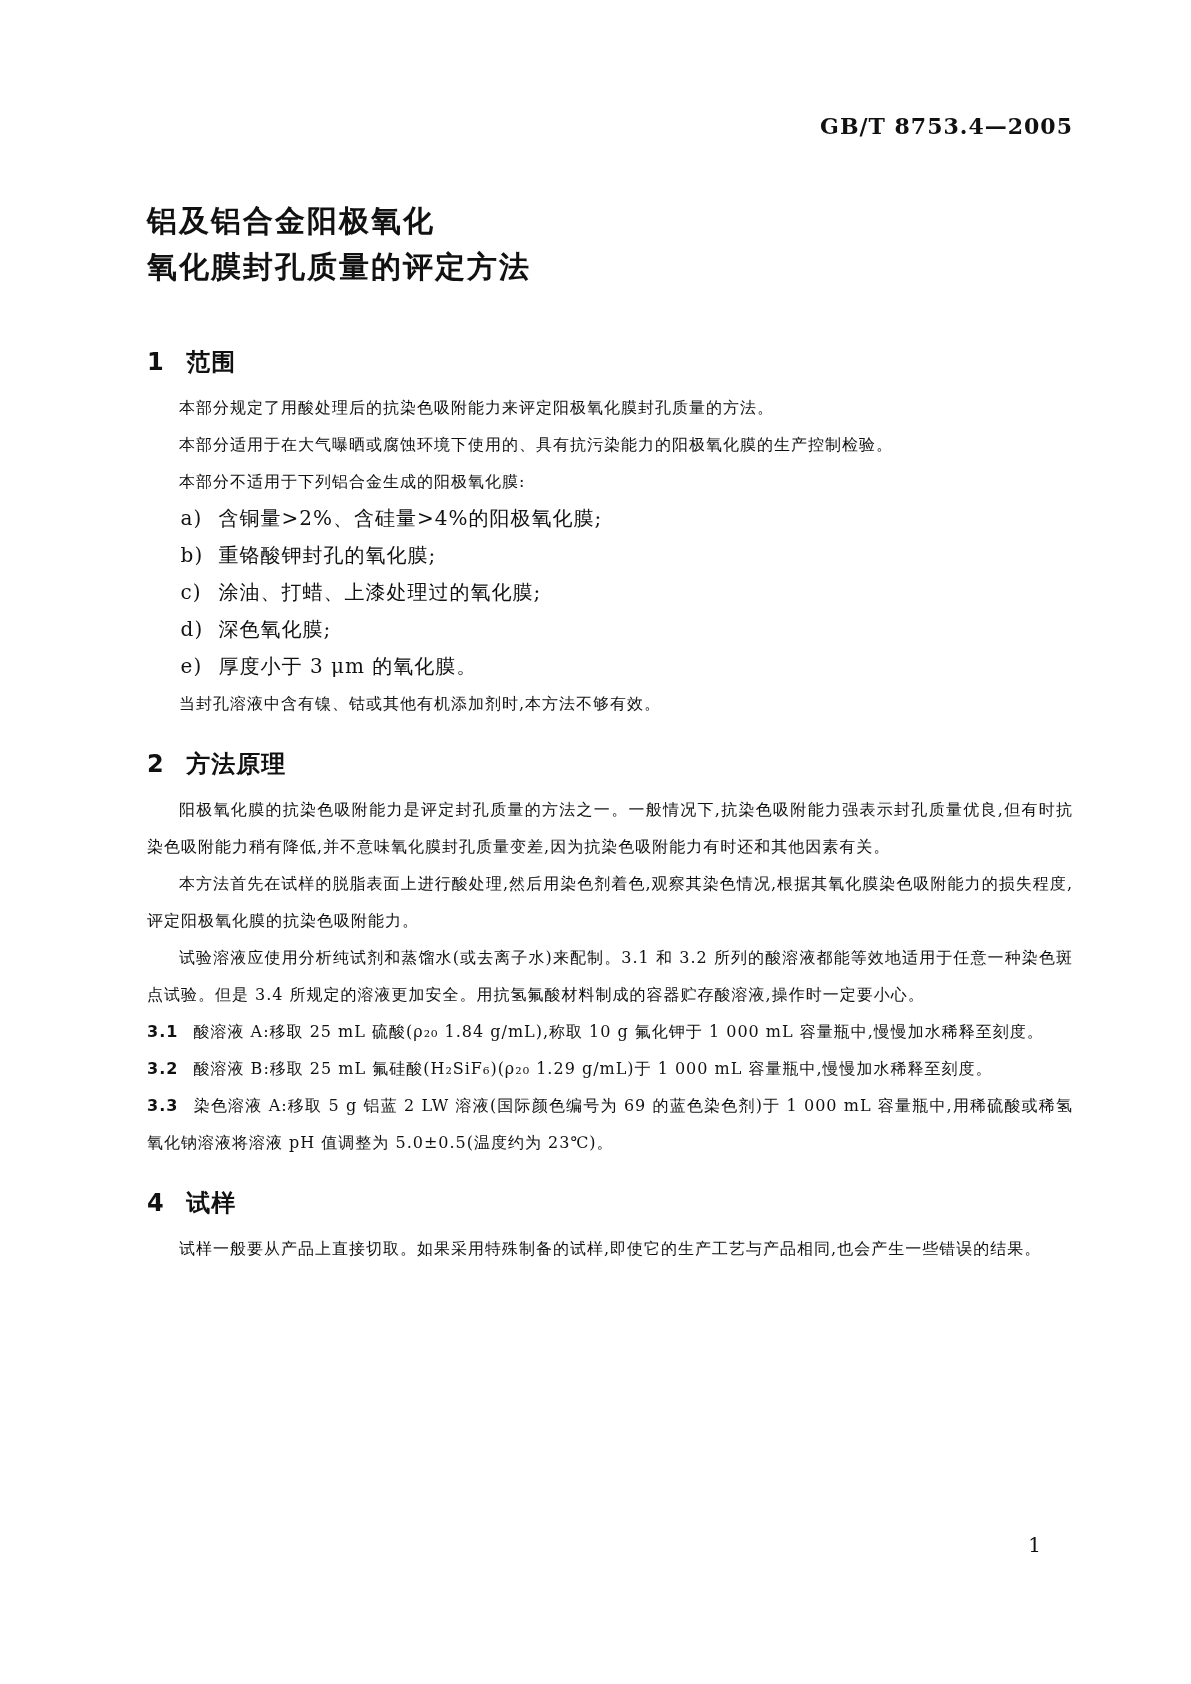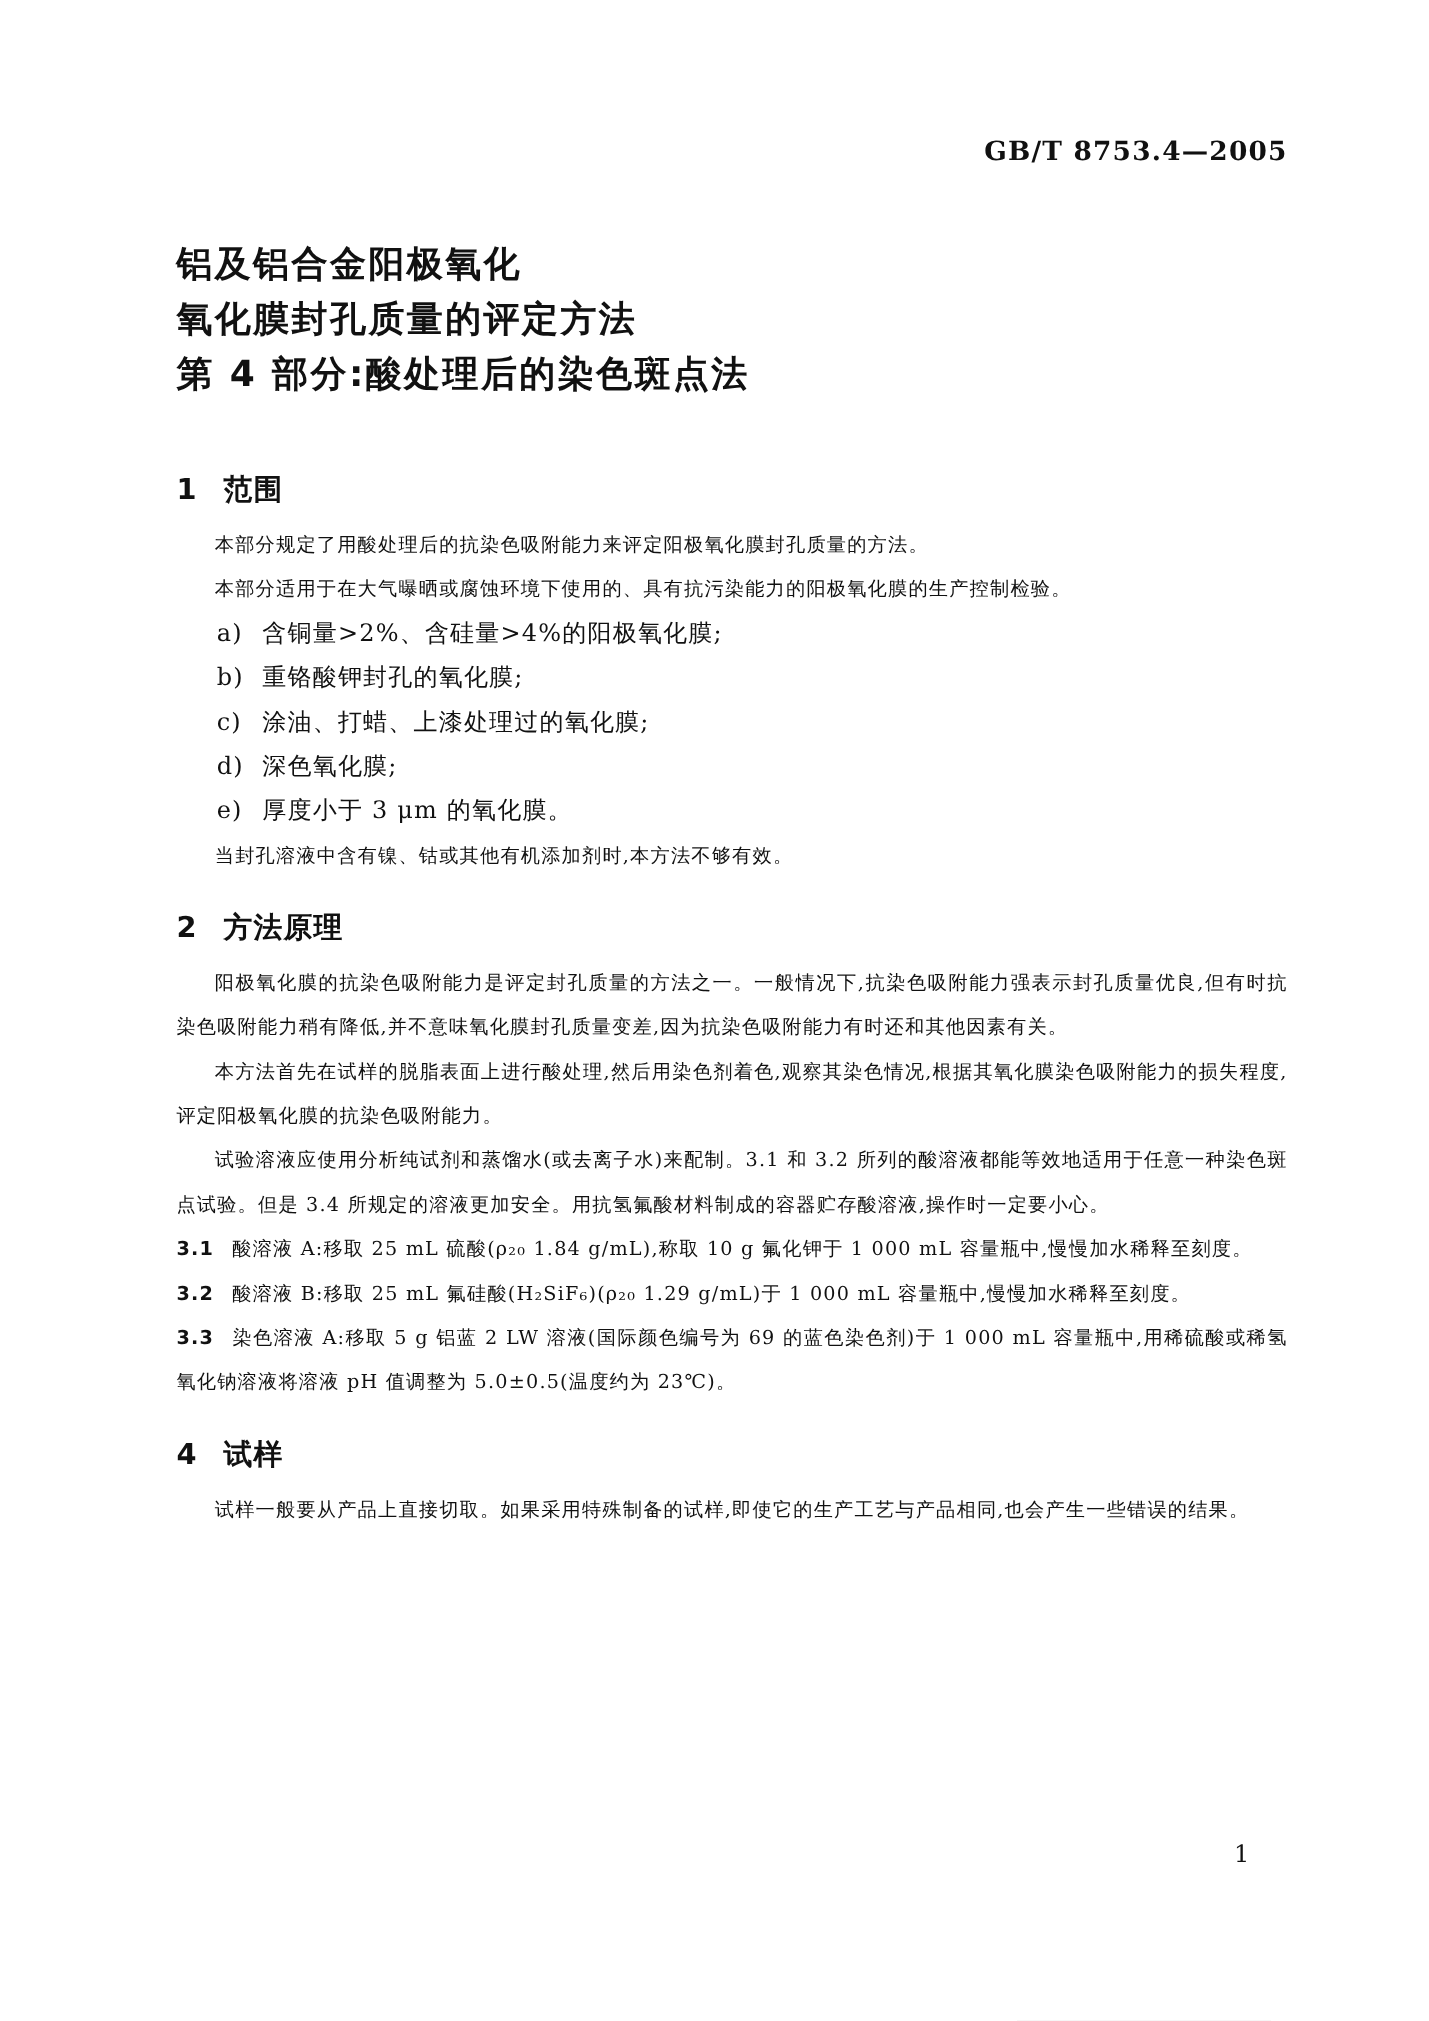--- a/index.html
+++ b/index.html
@@ -85,28 +85,28 @@
 <body>
 
 <div class="page">
   <div class="content">
 
     <div class="doc-code">GB/T 8753.4—2005</div>
 
     <div class="title-block">
       <div>铝及铝合金阳极氧化</div>
       <div>氧化膜封孔质量的评定方法</div>
-      <div>第 4 部分:酸处理后的染色斑点法</div>
     </div>
 
     <div class="sec-heading first">
       <span class="sec-num">1</span><span>范围</span>
     </div>
     <p class="body-line indent">本部分规定了用酸处理后的抗染色吸附能力来评定阳极氧化膜封孔质量的方法。</p>
     <p class="body-line indent">本部分适用于在大气曝晒或腐蚀环境下使用的、具有抗污染能力的阳极氧化膜的生产控制检验。</p>
+    <p class="body-line indent">本部分不适用于下列铝合金生成的阳极氧化膜:</p>
     <ul class="list">
       <li><span class="li-label">a)</span><span>含铜量&gt;2%、含硅量&gt;4%的阳极氧化膜;</span></li>
       <li><span class="li-label">b)</span><span>重铬酸钾封孔的氧化膜;</span></li>
       <li><span class="li-label">c)</span><span>涂油、打蜡、上漆处理过的氧化膜;</span></li>
       <li><span class="li-label">d)</span><span>深色氧化膜;</span></li>
       <li><span class="li-label">e)</span><span>厚度小于 3 μm 的氧化膜。</span></li>
     </ul>
     <p class="body-line indent">当封孔溶液中含有镍、钴或其他有机添加剂时,本方法不够有效。</p>
 
     <div class="sec-heading">

